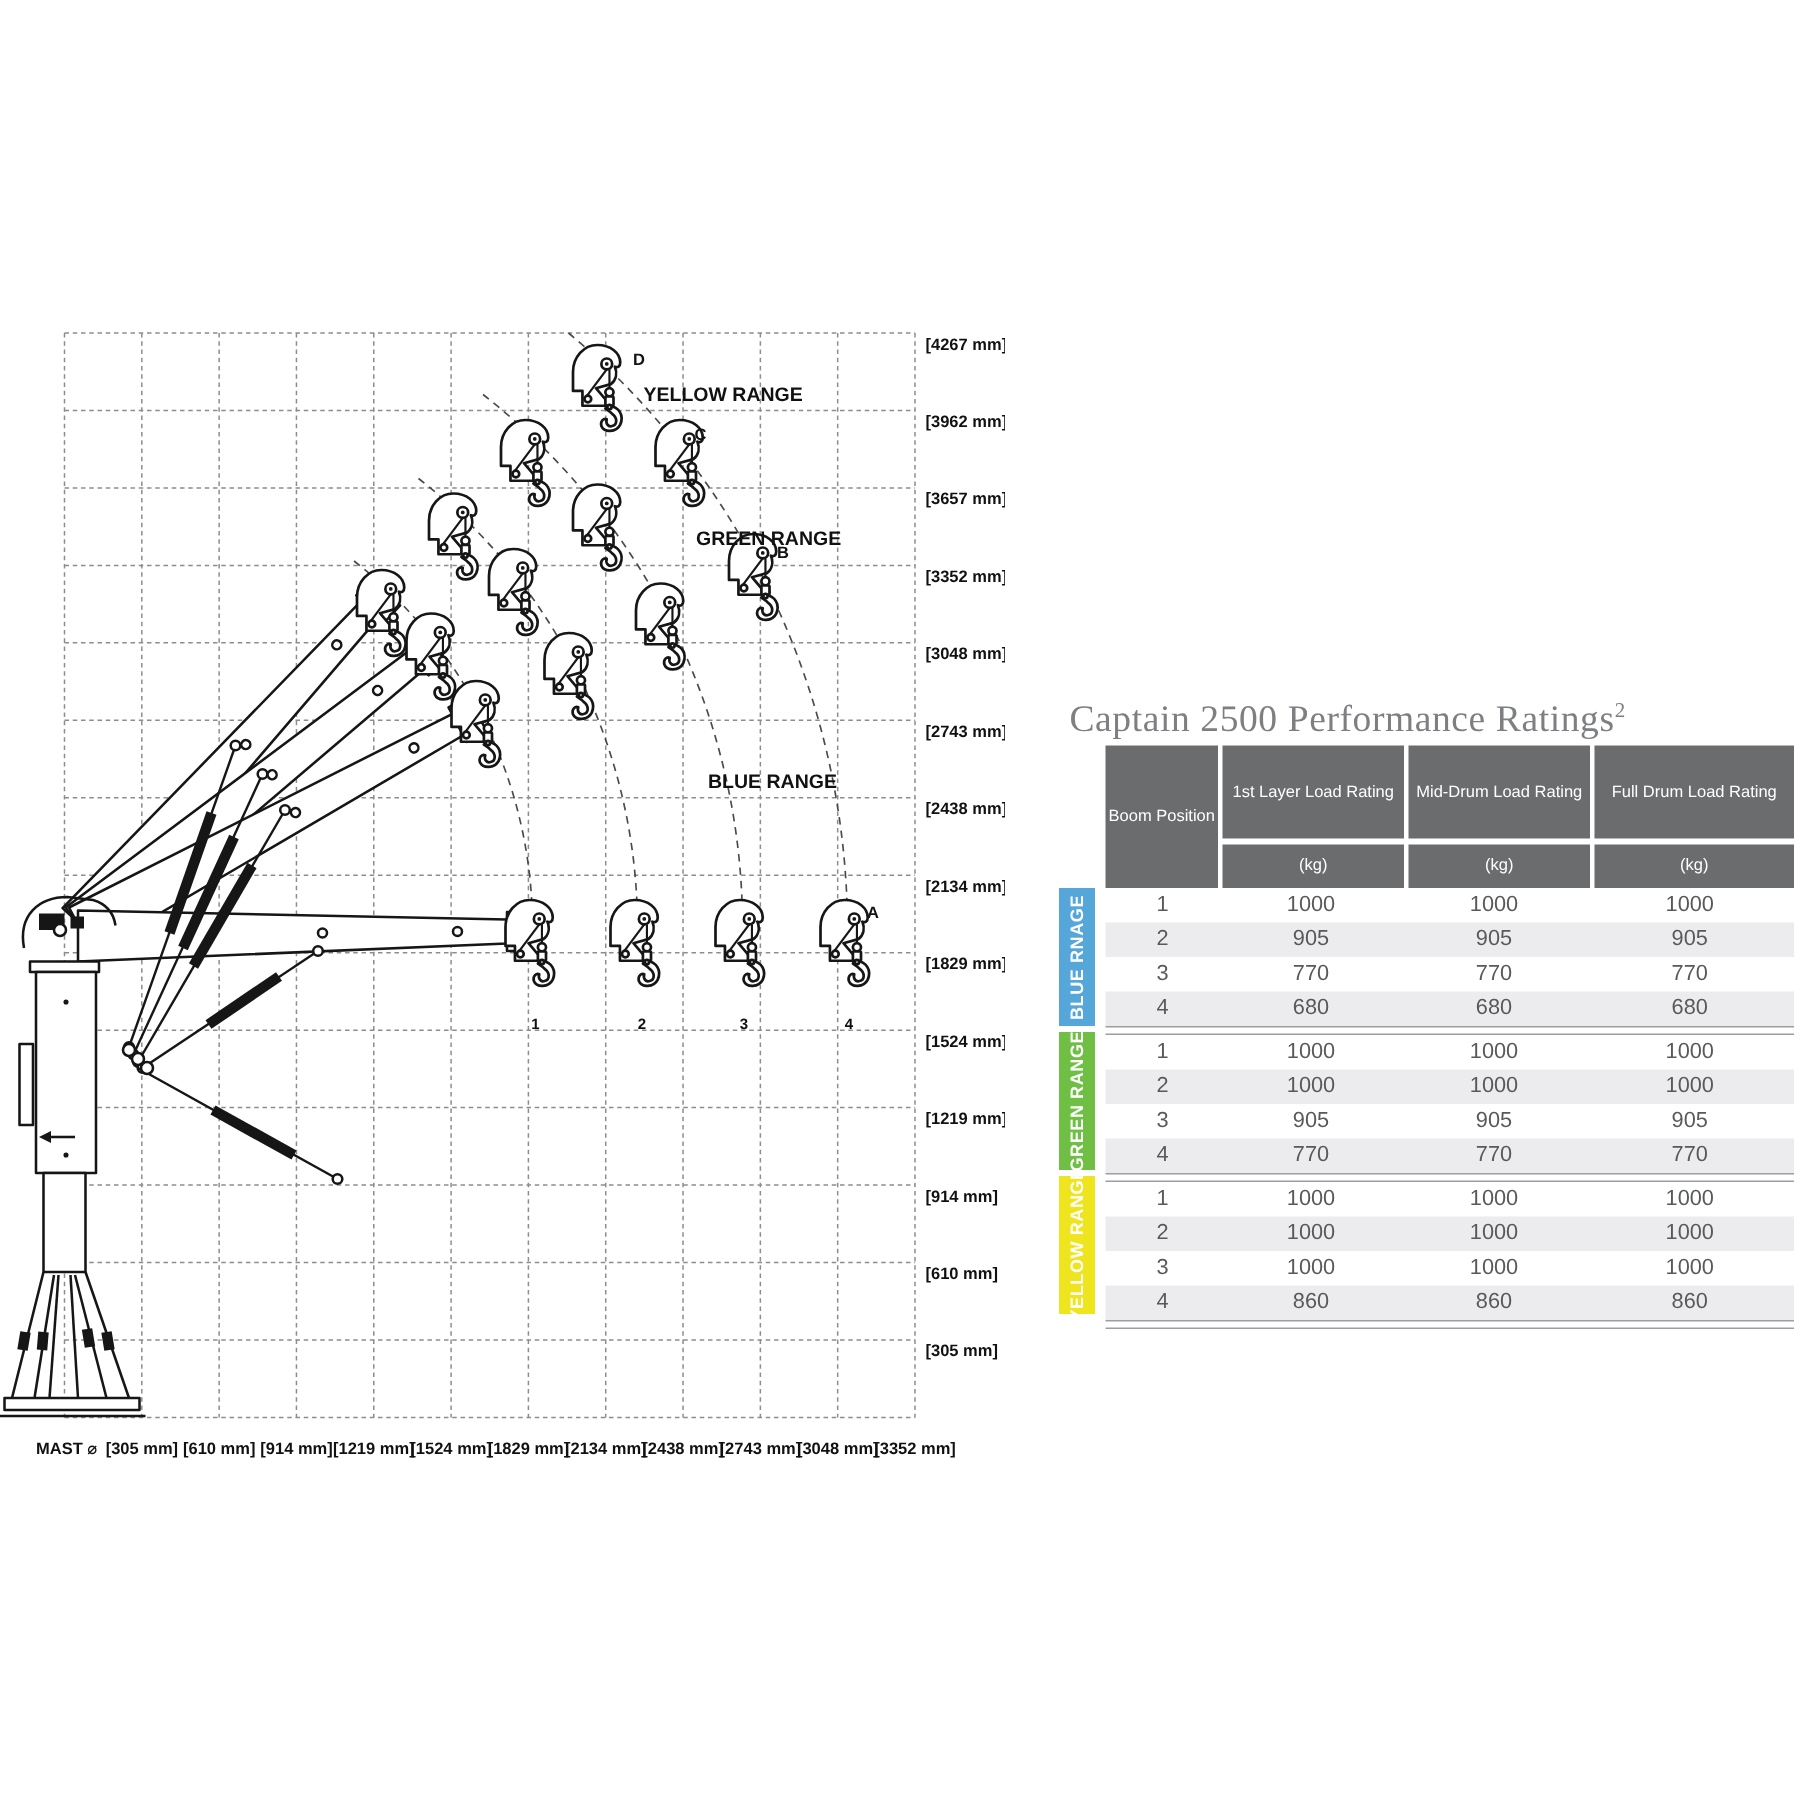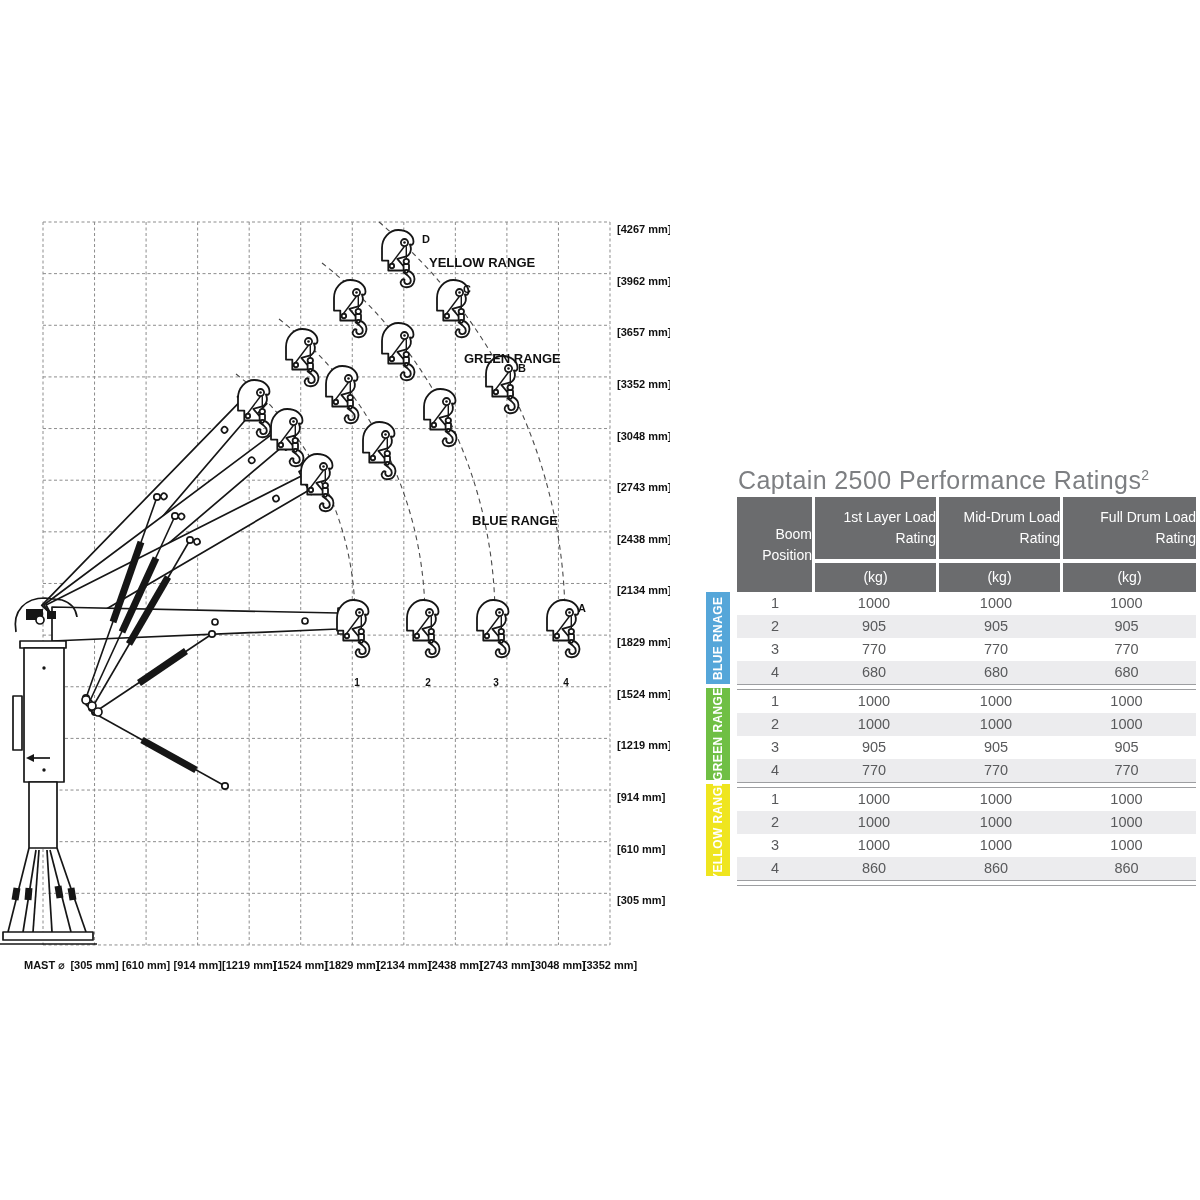--- a/index.html
+++ b/index.html
@@ -15,31 +15,31 @@
   .ln{stroke:#161616;stroke-width:1.6;fill:none;}
   .ln2{stroke:#161616;stroke-width:1.7;fill:none;}
   .thick{stroke:#161616;stroke-width:7;}
   .dk{fill:#161616;}
   .ax{font:700 11px "Liberation Sans","DejaVu Sans",sans-serif;fill:#111;}
   .rg{font:700 13px "Liberation Sans",sans-serif;fill:#111;}
   .lt{font:700 11px "Liberation Sans",sans-serif;fill:#111;}
   .nm{font:700 10px "Liberation Sans",sans-serif;fill:#111;}
 
   
-  .title{position:absolute;left:738px;top:466px;font-size:25px;color:#7d7f82;letter-spacing:.4px;}
+  .title{position:absolute;left:713px;top:466px;font-size:25px;color:#7d7f82;letter-spacing:.4px;font-family:Liberation Serif, serif;}
   .title sup{font-size:14px;}
   .ratings{position:absolute;left:706px;top:497px;width:492px;}
   .bar{position:absolute;left:0;width:24px;color:#fff;font-weight:bold;font-size:12px;
        letter-spacing:.4px;display:flex;align-items:center;justify-content:center;
        writing-mode:vertical-rl;transform:rotate(180deg);white-space:nowrap;overflow:hidden;}
   #bar0{top:95px;height:92px;} #bar1{top:191px;height:92px;} #bar2{top:287px;height:92px;}
   .tbl{position:absolute;left:31px;top:0;width:459px;}
   .thead{display:grid;grid-template-columns:75px 121px 121px 133px;column-gap:3px;
          grid-template-rows:62px 4px 29px;background:#fff;}
-  .th{background:#6b6c6e;color:#fff;font-size:14px;display:flex;flex-direction:column;
+  .th{background:#6b6c6e;color:#fff;font-size:11px;display:flex;flex-direction:column;
       align-items:center;justify-content:center;line-height:21px;text-align:right;}
   .th.boom{grid-row:1/4;grid-column:1;}
   .th.m1{grid-row:1;grid-column:2;} .th.m2{grid-row:1;grid-column:3;} .th.m3{grid-row:1;grid-column:4;}
   .th.k1{grid-row:3;grid-column:2;} .th.k2{grid-row:3;grid-column:3;} .th.k3{grid-row:3;grid-column:4;}
   .trow{display:grid;grid-template-columns:76px 122px 122px 139px;height:23px;line-height:23px;
         font-size:14.5px;color:#58595b;text-align:center;}
   .trow.alt{background:#ececee;}
   .gsep{height:4px;border-top:1px solid #9d9ea1;border-bottom:1px solid #9d9ea1;background:#fff;}
 </style>
 </head>

